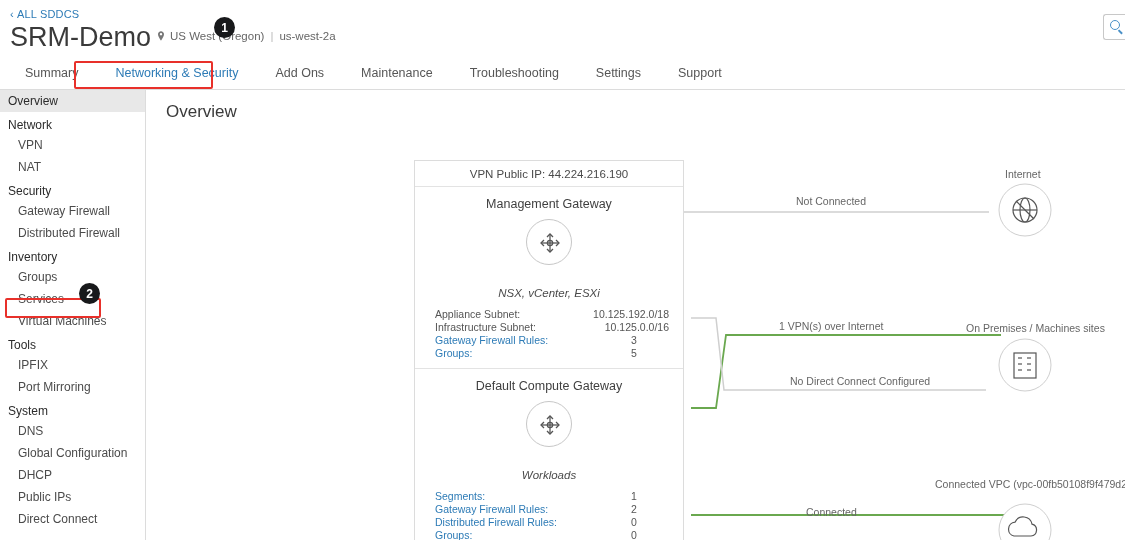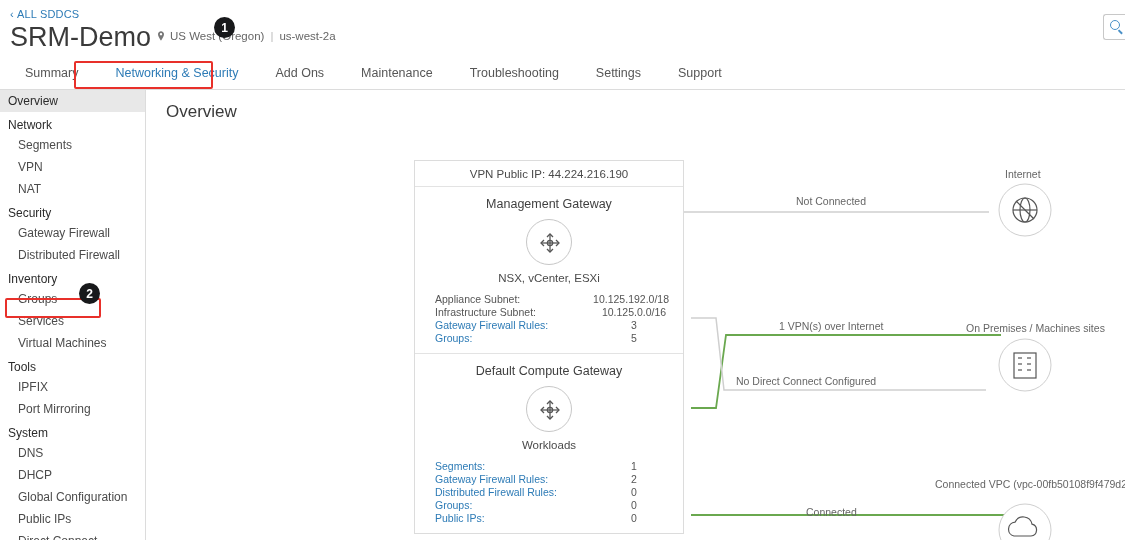--- a/index.html
+++ b/index.html
@@ -122,27 +122,27 @@
     height: 26px; line-height: 26px; text-align: center;
     font-size: 11.5px; color: #4a4a4a; border-bottom: 1px solid #e3e3e3;
   }
   .gw-section { padding: 10px 0 8px 0; border-bottom: 1px solid #e3e3e3; }
   .gw-title { text-align: center; font-size: 12.5px; color: #3f3f3f; margin-bottom: 8px; }
   .gw-circle {
     width: 46px; height: 46px; border-radius: 50%;
     border: 1px solid #c7c7c7; margin: 0 auto; position: relative; background:#fff;
   }
   .gw-circle svg { position: absolute; left: 11px; top: 11px; }
-  .gw-sub { text-align: center; font-size: 11.5px; color: #4a4a4a; margin-top: 7px; }
+  .gw-sub { text-align: center; font-size: 11.5px; color: #4a4a4a; margin-top: 22px; font-style: italic; }
 
   .kv { margin: 9px 14px 0 20px; font-size: 10.5px; color: #555; }
   .kv-row { display: flex; justify-content: space-between; line-height: 13px; }
   .kv-row .k { color: #555; }
   .kv-row .k.link { color: #2d7bb6; cursor: pointer; }
-  .kv-row .v { color: #555; min-width: 70px; text-align: center; }
+  .kv-row .v { color: #555; min-width: 70px; text-align: right; }
   .kv-row .v.num { text-align: center; min-width: 70px; }
 
   
   .diagram { position: absolute; left: 0; top: 0; width: 979px; height: 450px; pointer-events: none; }
   .dlabel { position: absolute; font-size: 10.5px; color: #666; white-space: nowrap; }
 </style>
 </head>
 <body>
 
 <div class="page">
@@ -176,41 +176,40 @@
     <div class="tab">Settings</div>
     <div class="tab">Support</div>
   </div>
   <div class="hl-tab"></div>
   <div class="badge badge-1">1</div>
 
   <div class="sidebar">
     <div class="side-item selected side-top">Overview</div>
 
     <div class="side-group">Network</div>
-    <div class="side-item">Segments</div>
     <div class="side-item">VPN</div>
     <div class="side-item">NAT</div>
 
     <div class="side-group">Security</div>
     <div class="side-item">Gateway Firewall</div>
     <div class="side-item">Distributed Firewall</div>
 
     <div class="side-group">Inventory</div>
     <div class="side-item">Groups</div>
     <div class="side-item">Services</div>
     <div class="side-item">Virtual Machines</div>
 
     <div class="side-group">Tools</div>
     <div class="side-item">IPFIX</div>
     <div class="side-item">Port Mirroring</div>
 
     <div class="side-group">System</div>
     <div class="side-item">DNS</div>
+    <div class="side-item">Global Configuration</div>
     <div class="side-item">DHCP</div>
-    <div class="side-item">Global Configuration</div>
     <div class="side-item">Public IPs</div>
     <div class="side-item">Direct Connect</div>
   </div>
   <div class="hl-groups"></div>
   <div class="badge badge-2">2</div>
 
   <div class="main">
     <div class="overview-head">Overview</div>
 
     <svg class="diagram">
@@ -240,21 +239,21 @@
 
       <circle cx="879" cy="440" r="26" fill="#fff" stroke="#cfcfcf" stroke-width="1"></circle>
       <path d="M 868 446 a7 7 0 0 1 1 -13.8 a9 9 0 0 1 17 2 a6 6 0 0 1 -1 11.8 z" fill="none" stroke="#555" stroke-width="1.2"></path>
     </svg>
 
     <div class="dlabel" style="left:859px; top:78px;">Internet</div>
     <div class="dlabel" style="left:650px; top:105px;">Not Connected</div>
 
     <div class="dlabel" style="left:820px; top:232px;">On Premises / Machines sites</div>
     <div class="dlabel" style="left:633px; top:230px;">1 VPN(s) over Internet</div>
-    <div class="dlabel" style="left:590px; top:285px;">No Direct Connect Configured</div>
+    <div class="dlabel" style="left:644px; top:285px;">No Direct Connect Configured</div>
 
     <div class="dlabel" style="left:789px; top:388px;">Connected VPC (vpc-00fb50108f9f479d2)</div>
     <div class="dlabel" style="left:660px; top:416px;">Connected</div>
 
     <div class="card">
       <div class="card-head">VPN Public IP: 44.224.216.190</div>
 
       <div class="gw-section">
         <div class="gw-title">Management Gateway</div>
         <div class="gw-circle">

